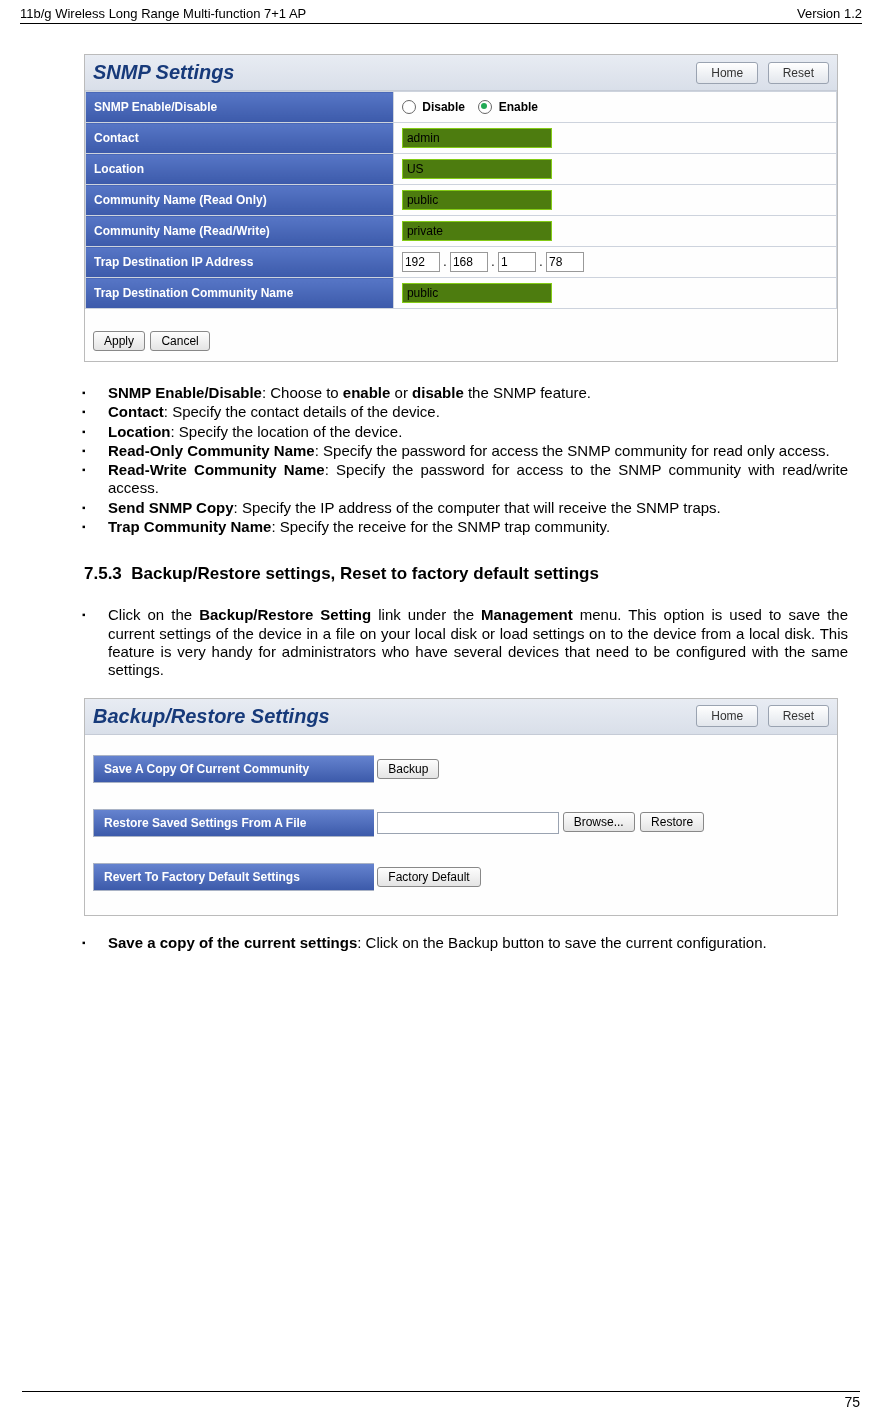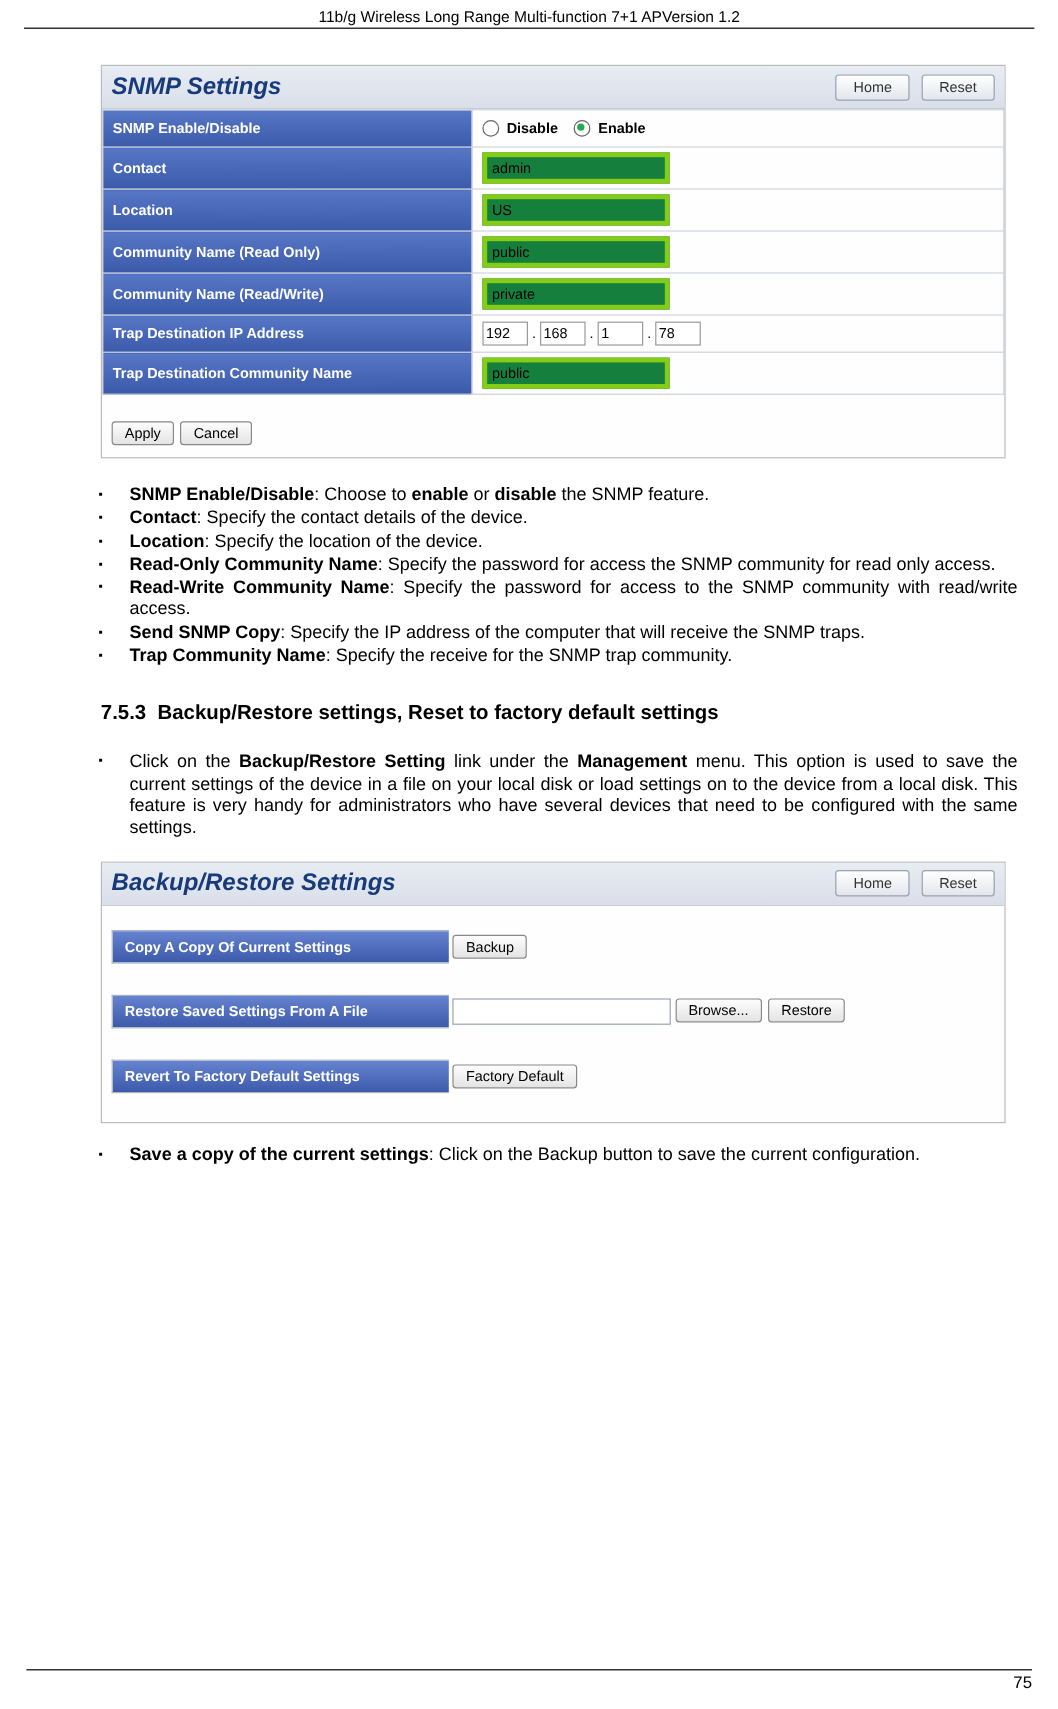--- a/index.html
+++ b/index.html
@@ -12,21 +12,21 @@
   }
   .page {
     width: 882px;
     margin: 0 auto;
     position: relative;
     box-sizing: border-box;
     min-height: 1424px;
   }
   .header-row {
     display: flex;
-    justify-content: center;
+    justify-content: space-between;
     font-size: 13px;
     padding: 6px 20px 0 20px;
   }
   .header-underline {
     border-bottom: 1px solid #000;
     margin: 2px 20px 0 20px;
   }
   .content {
     padding: 30px 24px 0 24px;
   }
@@ -71,22 +71,22 @@
     padding: 4px 8px;
     height: 22px;
   }
   .snmp-table td.label {
     background: linear-gradient(#5776c6,#3c5aaa);
     color: #fff;
     font-weight: bold;
     width: 41%;
   }
   .txt-input {
-    border: 4px solid #84cc16;
-    background: #15803d;
+    border: 1px solid #84cc16;
+    background: #4d7c0f;
     font-size: 12px;
     padding: 2px 4px;
     width: 140px;
   }
   .ip-input {
     border: 1px solid #999;
     background: #fff;
     font-size: 12px;
     padding: 2px 2px;
     width: 32px;
@@ -279,21 +279,21 @@
     <div class="screenshot" style="margin-top:18px;">
       <div class="sect-header">
         <span class="sect-title">Backup/Restore Settings</span>
         <span>
           <span class="btn">Home</span>
           <span class="btn">Reset</span>
         </span>
       </div>
       <div class="backup-body">
         <div class="backup-row">
-          <div class="backup-label">Copy A Copy Of Current Settings</div>
+          <div class="backup-label">Save A Copy Of Current Community</div>
           <div class="backup-field">&nbsp;<span class="sys-btn">Backup</span></div>
         </div>
         <div class="backup-row" style="margin-top:26px;">
           <div class="backup-label">Restore Saved Settings From A File</div>
           <div class="backup-field">&nbsp;<span class="file-input"></span>
             <span class="sys-btn">Browse...</span>
             <span class="sys-btn">Restore</span>
           </div>
         </div>
         <div class="backup-row" style="margin-top:26px;">

